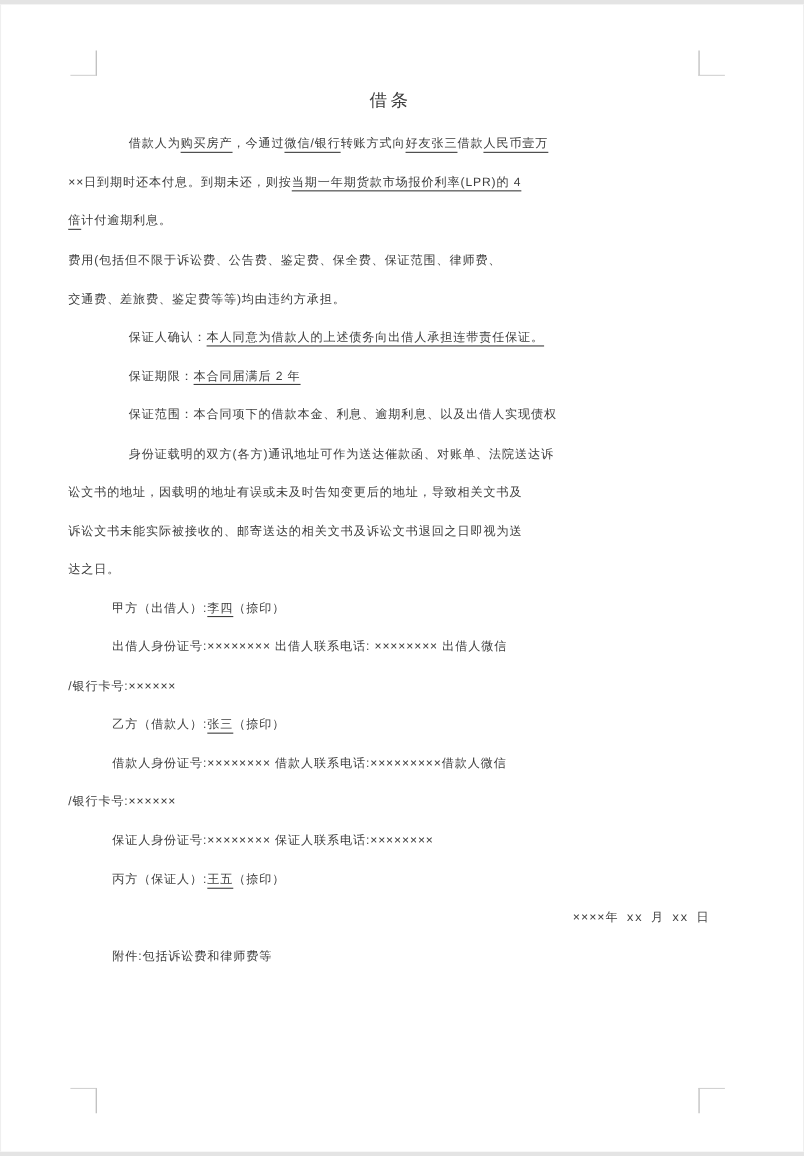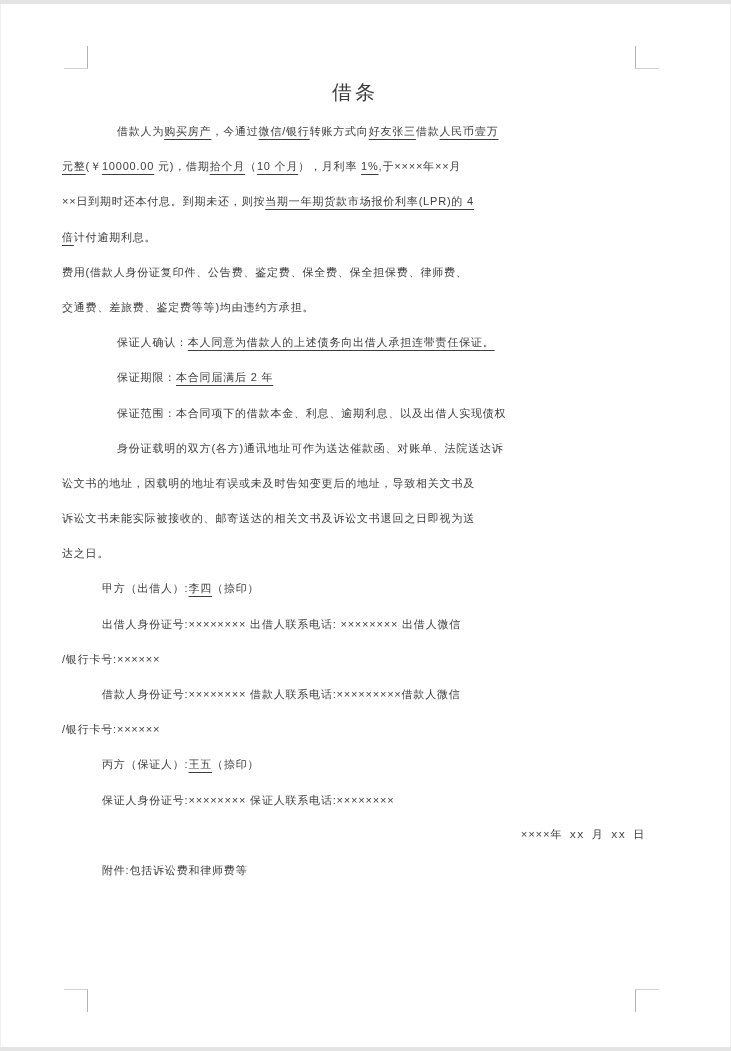--- a/index.html
+++ b/index.html
@@ -19,21 +19,21 @@
 
   
   .mark { position:absolute; width:23px; height:22px; }
   .mark.tl { left:64px;  top:46px;  border-right:1px solid #b3b3b3; border-bottom:1px solid #d2d2d2; }
   .mark.tr { left:635px; top:46px;  border-left:1px solid #b3b3b3;  border-bottom:1px solid #d2d2d2; }
   .mark.bl { left:64px;  top:989px; border-right:1px solid #b3b3b3; border-top:1px solid #d2d2d2; }
   .mark.br { left:635px; top:989px; border-left:1px solid #b3b3b3;  border-top:1px solid #d2d2d2; }
 
   #doc { position:absolute; left:62px; top:70px; width:586px; }
   .title {
-    text-align:center; font-size:20px; line-height:44px; height:44px;
+    text-align:center; font-size:16px; line-height:44px; height:44px;
     letter-spacing:3px; font-weight:500;
   }
   .line {
     font-size:11px; line-height:35.2px; height:35.2px;
     letter-spacing:0.8px; white-space:nowrap;
   }
   .line.ind  { padding-left:55px; }
   .line.ind2 { padding-left:40px; }
   .line.right { text-align:right; padding-right:3px;font-family:Liberation Mono, monospace; }
   .u {
@@ -52,35 +52,35 @@
 
 <div class="mark tl"></div>
 <div class="mark tr"></div>
 <div class="mark bl"></div>
 <div class="mark br"></div>
 
 <div id="doc">
   <div class="title">借条</div>
   <div>
       <div class="line ind"><span>借款人为</span><span class="u">购买房产</span><span>，今通过</span><span class="u">微信/银行</span><span>转账方式向</span><span class="u">好友张三</span><span>借款</span><span class="u">人民币壹万</span></div>
-      <div class="line"><span class="u">元整</span><span>(￥</span><span class="u">10000.00</span><span> 元)，借期</span><span class="u">拾个月</span><span>（</span><span class="u">10 个月</span><span>），月利率 </span><span class="u">1%</span><span>,于××××年××月</span></div>
       <div class="line"><span>××日到期时还本付息。到期未还，则按</span><span class="u">当期一年期货款市场报价利率(LPR)的 4</span></div>
       <div class="line"><span class="u">倍</span><span>计付逾期利息。</span></div>
-      <div class="line"><span>费用(借款人身份证复印件、公告费、鉴定费、保全费、保全担保费、律师费、</span></div>
+      <div class="line"><span>费用(包括但不限于诉讼费、公告费、鉴定费、保全费、保证范围、律师费、</span></div>
       <div class="line"><span>交通费、差旅费、鉴定费等等)均由违约方承担。</span></div>
       <div class="line ind"><span>保证人确认：</span><span class="u">本人同意为借款人的上述债务向出借人承担连带责任保证。</span></div>
       <div class="line ind"><span>保证期限：</span><span class="u">本合同届满后 2 年</span></div>
       <div class="line ind"><span>保证范围：本合同项下的借款本金、利息、逾期利息、以及出借人实现债权</span></div>
       <div class="line ind"><span>身份证载明的双方(各方)通讯地址可作为送达催款函、对账单、法院送达诉</span></div>
       <div class="line"><span>讼文书的地址，因载明的地址有误或未及时告知变更后的地址，导致相关文书及</span></div>
       <div class="line"><span>诉讼文书未能实际被接收的、邮寄送达的相关文书及诉讼文书退回之日即视为送</span></div>
       <div class="line"><span>达之日。</span></div>
       <div class="line ind2"><span>甲方（出借人）:</span><span class="u">李四</span><span>（捺印）</span></div>
       <div class="line ind2"><span>出借人身份证号:×××××××× 出借人联系电话: ×××××××× 出借人微信</span></div>
       <div class="line"><span>/银行卡号:××××××</span></div>
+      <div class="line ind2"><span>乙方（借款人）:</span><span class="u">张三</span><span>（捺印）</span></div>
       <div class="line ind2"><span>借款人身份证号:×××××××× 借款人联系电话:×××××××××借款人微信</span></div>
       <div class="line"><span>/银行卡号:××××××</span></div>
+      <div class="line ind2"><span>保证人身份证号:×××××××× 保证人联系电话:××××××××</span></div>
       <div class="line ind2"><span>丙方（保证人）:</span><span class="u">王五</span><span>（捺印）</span></div>
-      <div class="line ind2"><span>保证人身份证号:×××××××× 保证人联系电话:××××××××</span></div>
       <div class="line right"><span>××××年 xx 月 xx 日</span></div>
       <div class="line ind2"><span>附件:包括诉讼费和律师费等</span></div>
     </div>
 </div>
 
 </body></html>

